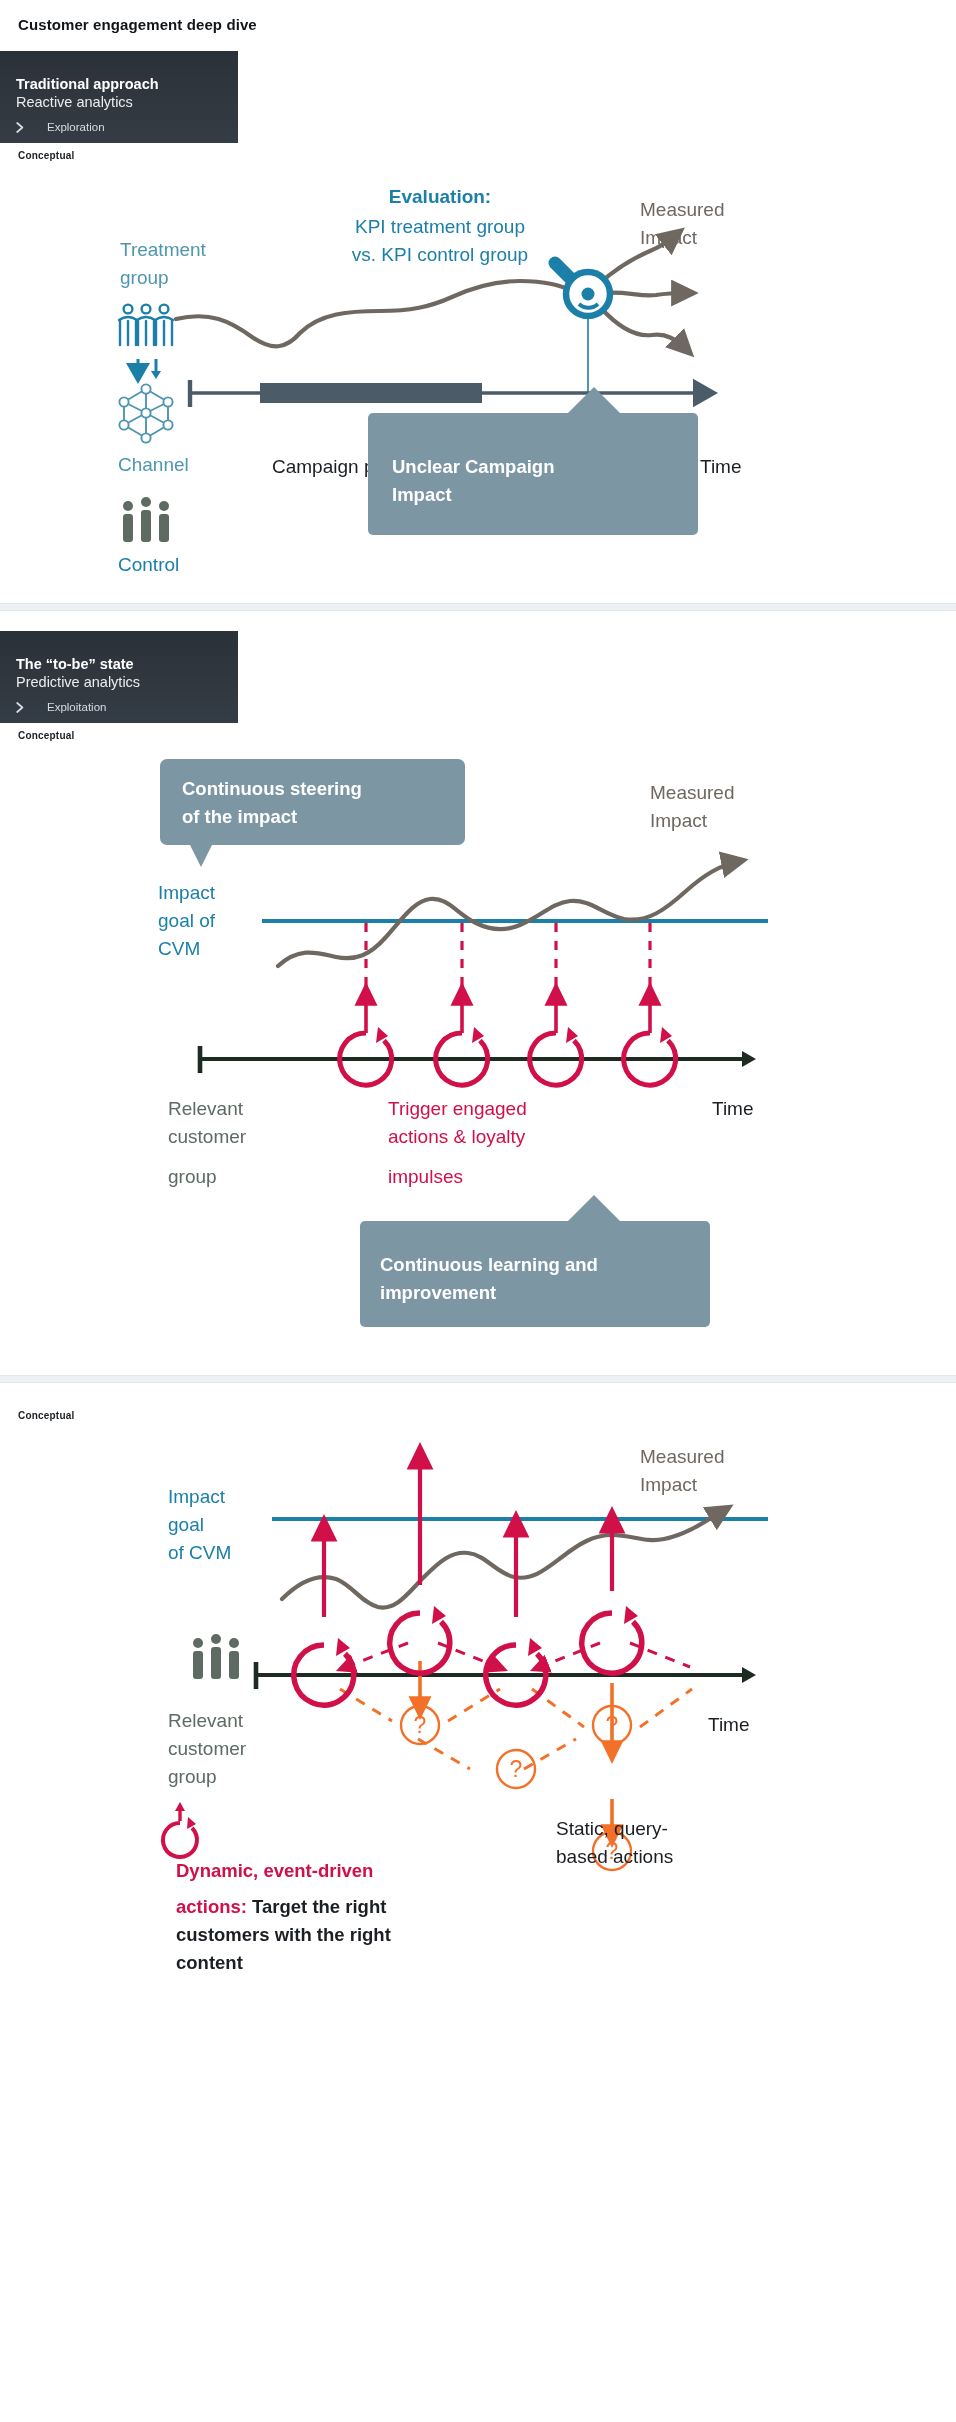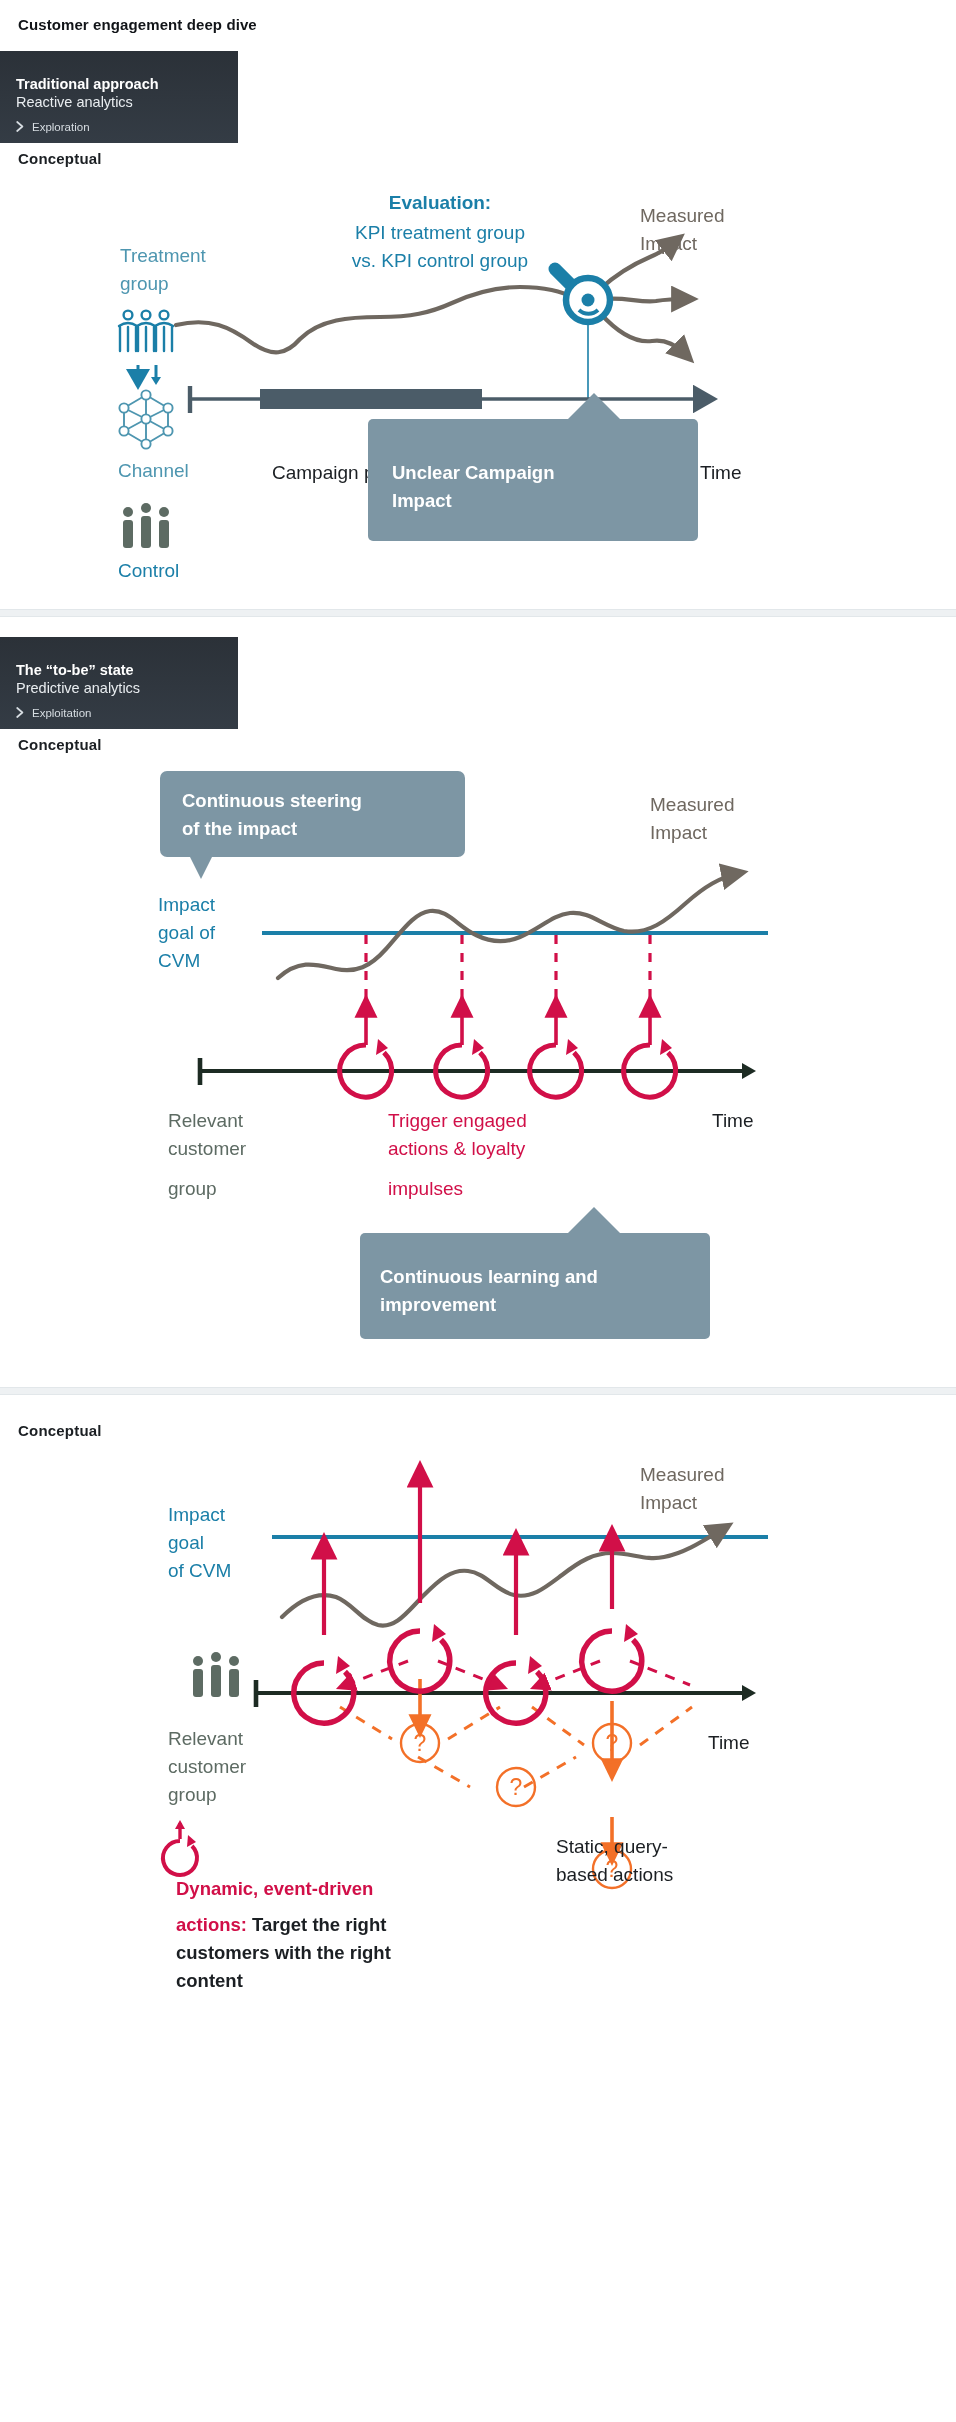--- a/index.html
+++ b/index.html
@@ -38,26 +38,26 @@
     background:linear-gradient(180deg,#2b3138 0%, #343c45 100%);
     color:#ffffff;
     padding:24px 16px 10px 16px;
   }
   .badge-title{ font-size:14.5px; font-weight:700; line-height:1.25; }
   .badge-sub{ font-size:14.5px; font-weight:400; line-height:1.3; color:#e9edf0; }
   .badge-link{
     margin-top:9px;
     font-size:11.5px;
     color:#d7dde2;
-    display:flex; align-items:center; gap:7px;
+    display:flex; align-items:flex-end; gap:22px;
   }
   .chev{ display:inline-block; width:9px; height:11px; flex:none; }
   .chev svg{ display:block; }
   .conceptual{
-    font-size:15px; font-weight:700; color:#1b1f23;
+    font-size:10px; font-weight:700; color:#1b1f23;
     padding:7px 0 0 18px; letter-spacing:.2px;
   }
 
   .canvas{ position:relative; width:824px; }
   svg.fig{ display:block; }
 
   
 </style>
 </head>
 <body>

